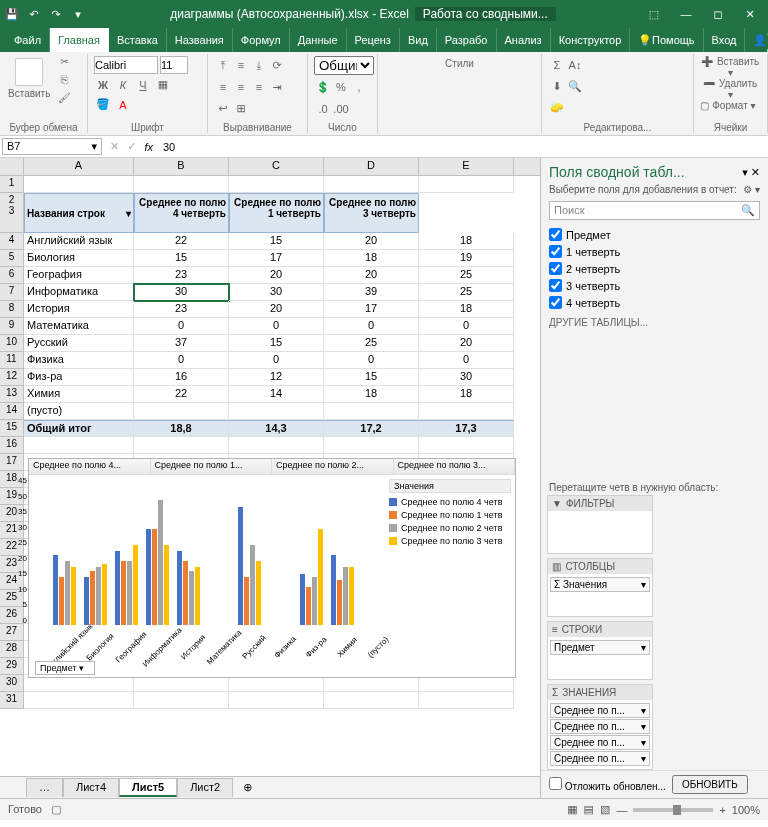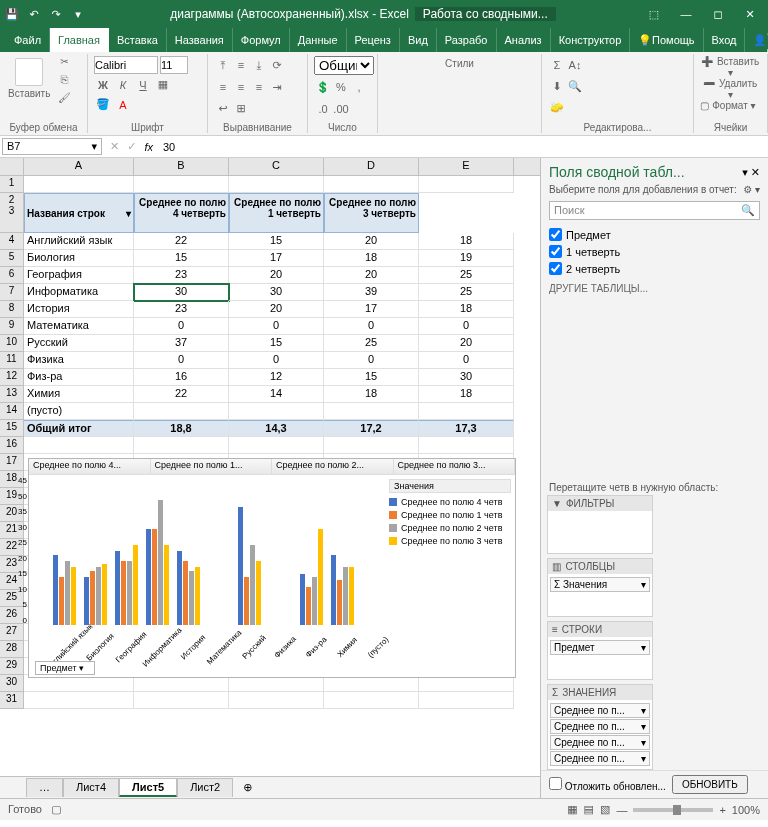--- a/index.html
+++ b/index.html
@@ -611,20 +611,22 @@
       <span>⚙ ▾</span>
     </div>
     <div class="search">
       <span>Поиск</span>
       <span>🔍</span>
     </div>
     <div class="field-list" id="field-list">
         <label><input type="checkbox" checked="" style=""> Предмет</label>
         <label><input type="checkbox" checked="" style=""> 1 четверть</label>
         <label><input type="checkbox" checked="" style=""> 2 четверть</label>
+        <label><input type="checkbox" checked="" style=""> 3 четверть</label>
+        <label><input type="checkbox" checked="" style=""> 4 четверть</label>
       </div>
     <div style="padding:4px 8px;color:#666;font-size:10px">ДРУГИЕ ТАБЛИЦЫ...</div>
     <div style="flex:1"></div>
     <div class="drag-text">Перетащите четв в нужную область:</div>
     <div class="areas">
       <div class="area-box">
         <div class="ahdr">▼ <span>ФИЛЬТРЫ</span></div>
         <div class="abody"></div>
       </div>
       <div class="area-box">

